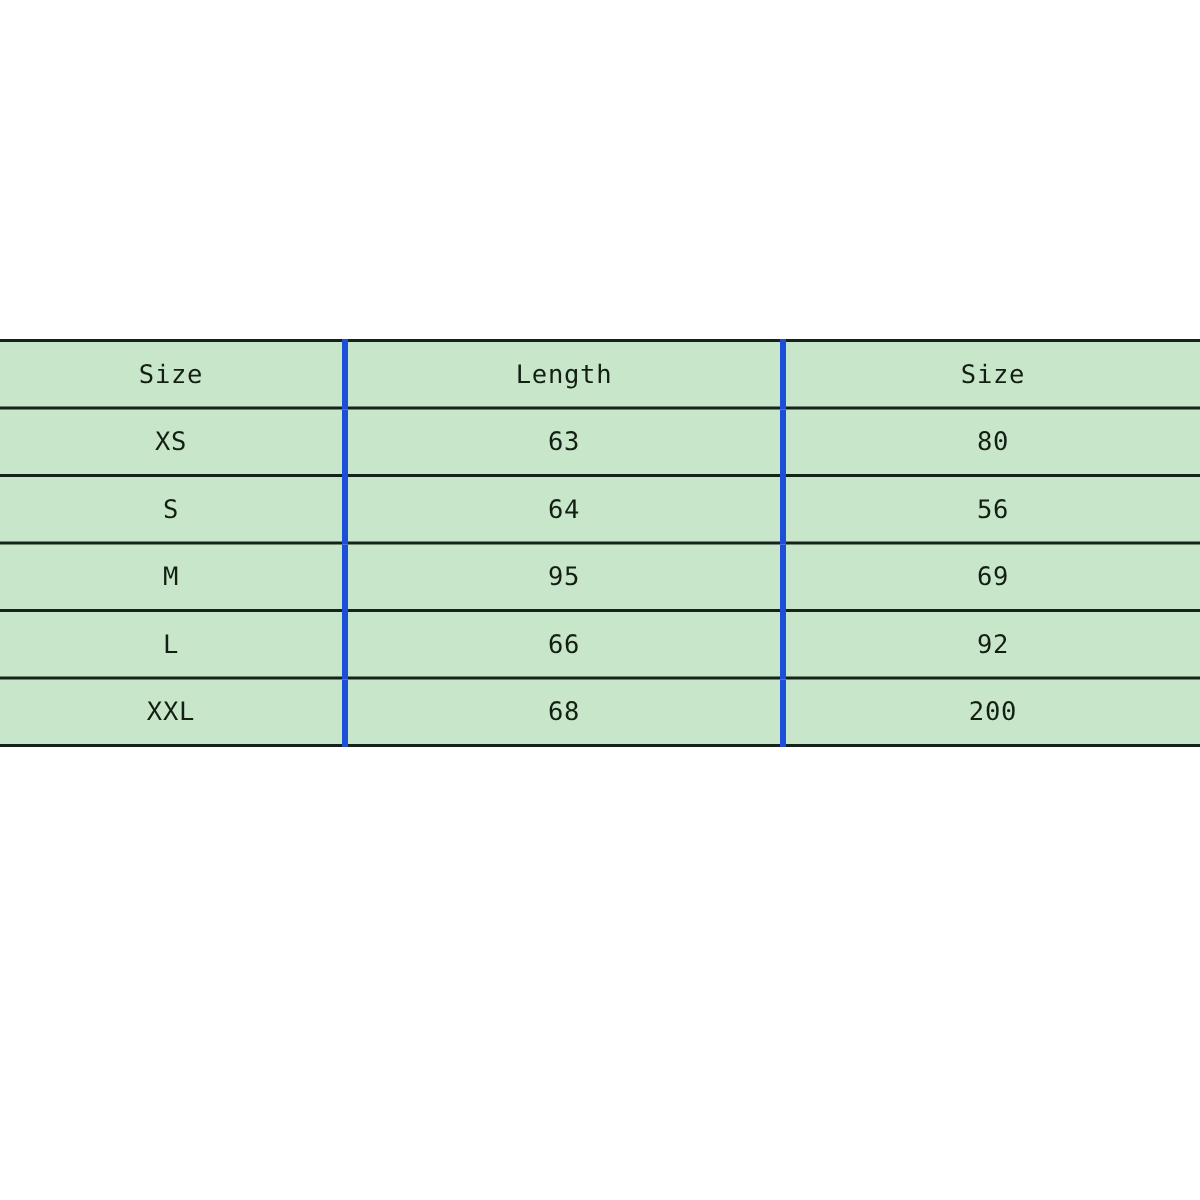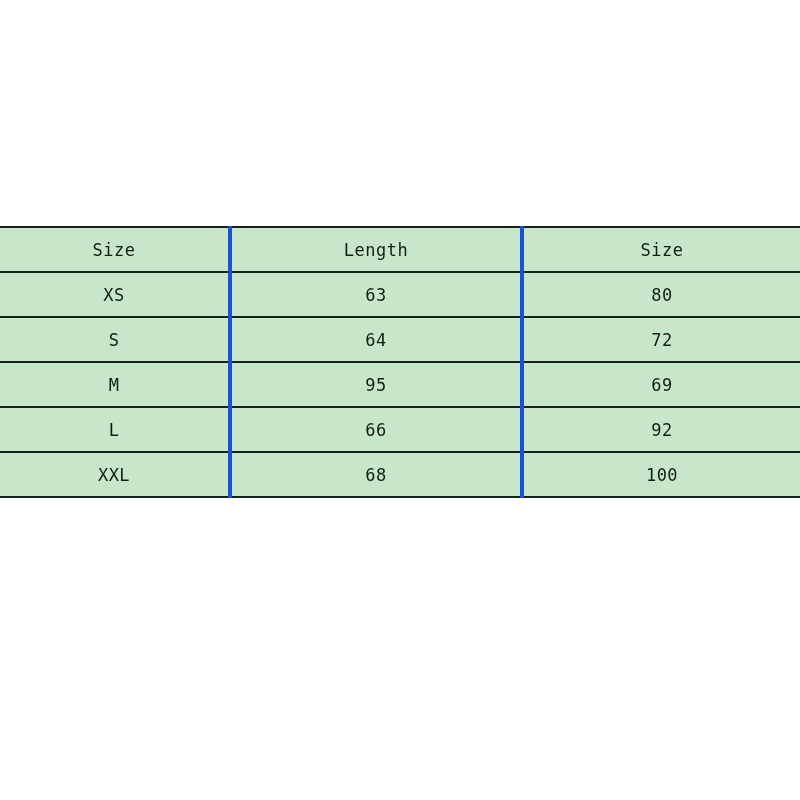--- a/index.html
+++ b/index.html
@@ -83,32 +83,32 @@
     </thead>
     <tbody>
       <tr>
         <td>XS</td>
         <td class="div-left">63</td>
         <td class="div-left">80</td>
       </tr>
       <tr>
         <td>S</td>
         <td class="div-left">64</td>
-        <td class="div-left">72</td>
+        <td class="div-left">56</td>
       </tr>
       <tr>
         <td>M</td>
         <td class="div-left">95</td>
         <td class="div-left">69</td>
       </tr>
       <tr>
         <td>L</td>
         <td class="div-left">66</td>
         <td class="div-left">92</td>
       </tr>
       <tr>
         <td>XXL</td>
         <td class="div-left">68</td>
-        <td class="div-left">100</td>
+        <td class="div-left">200</td>
       </tr>
     </tbody>
   </table>
 </div>
 
 </body></html>

